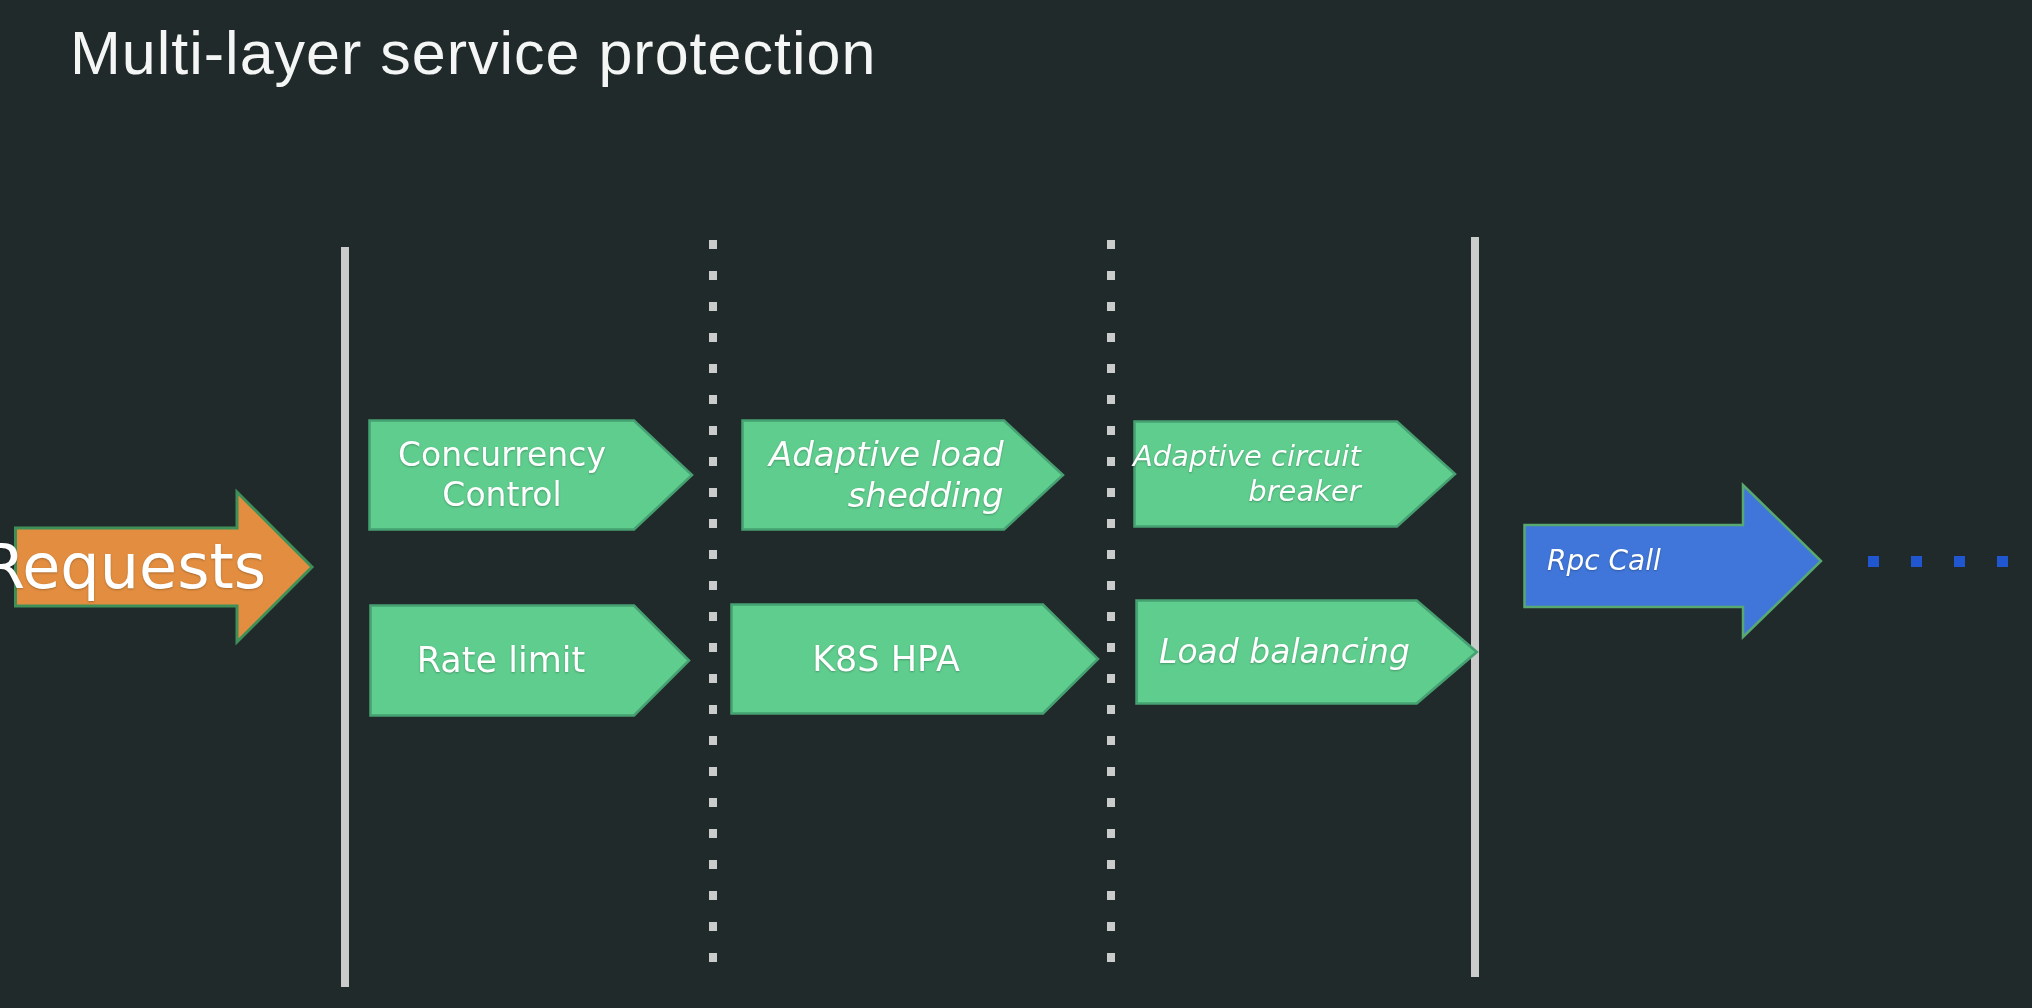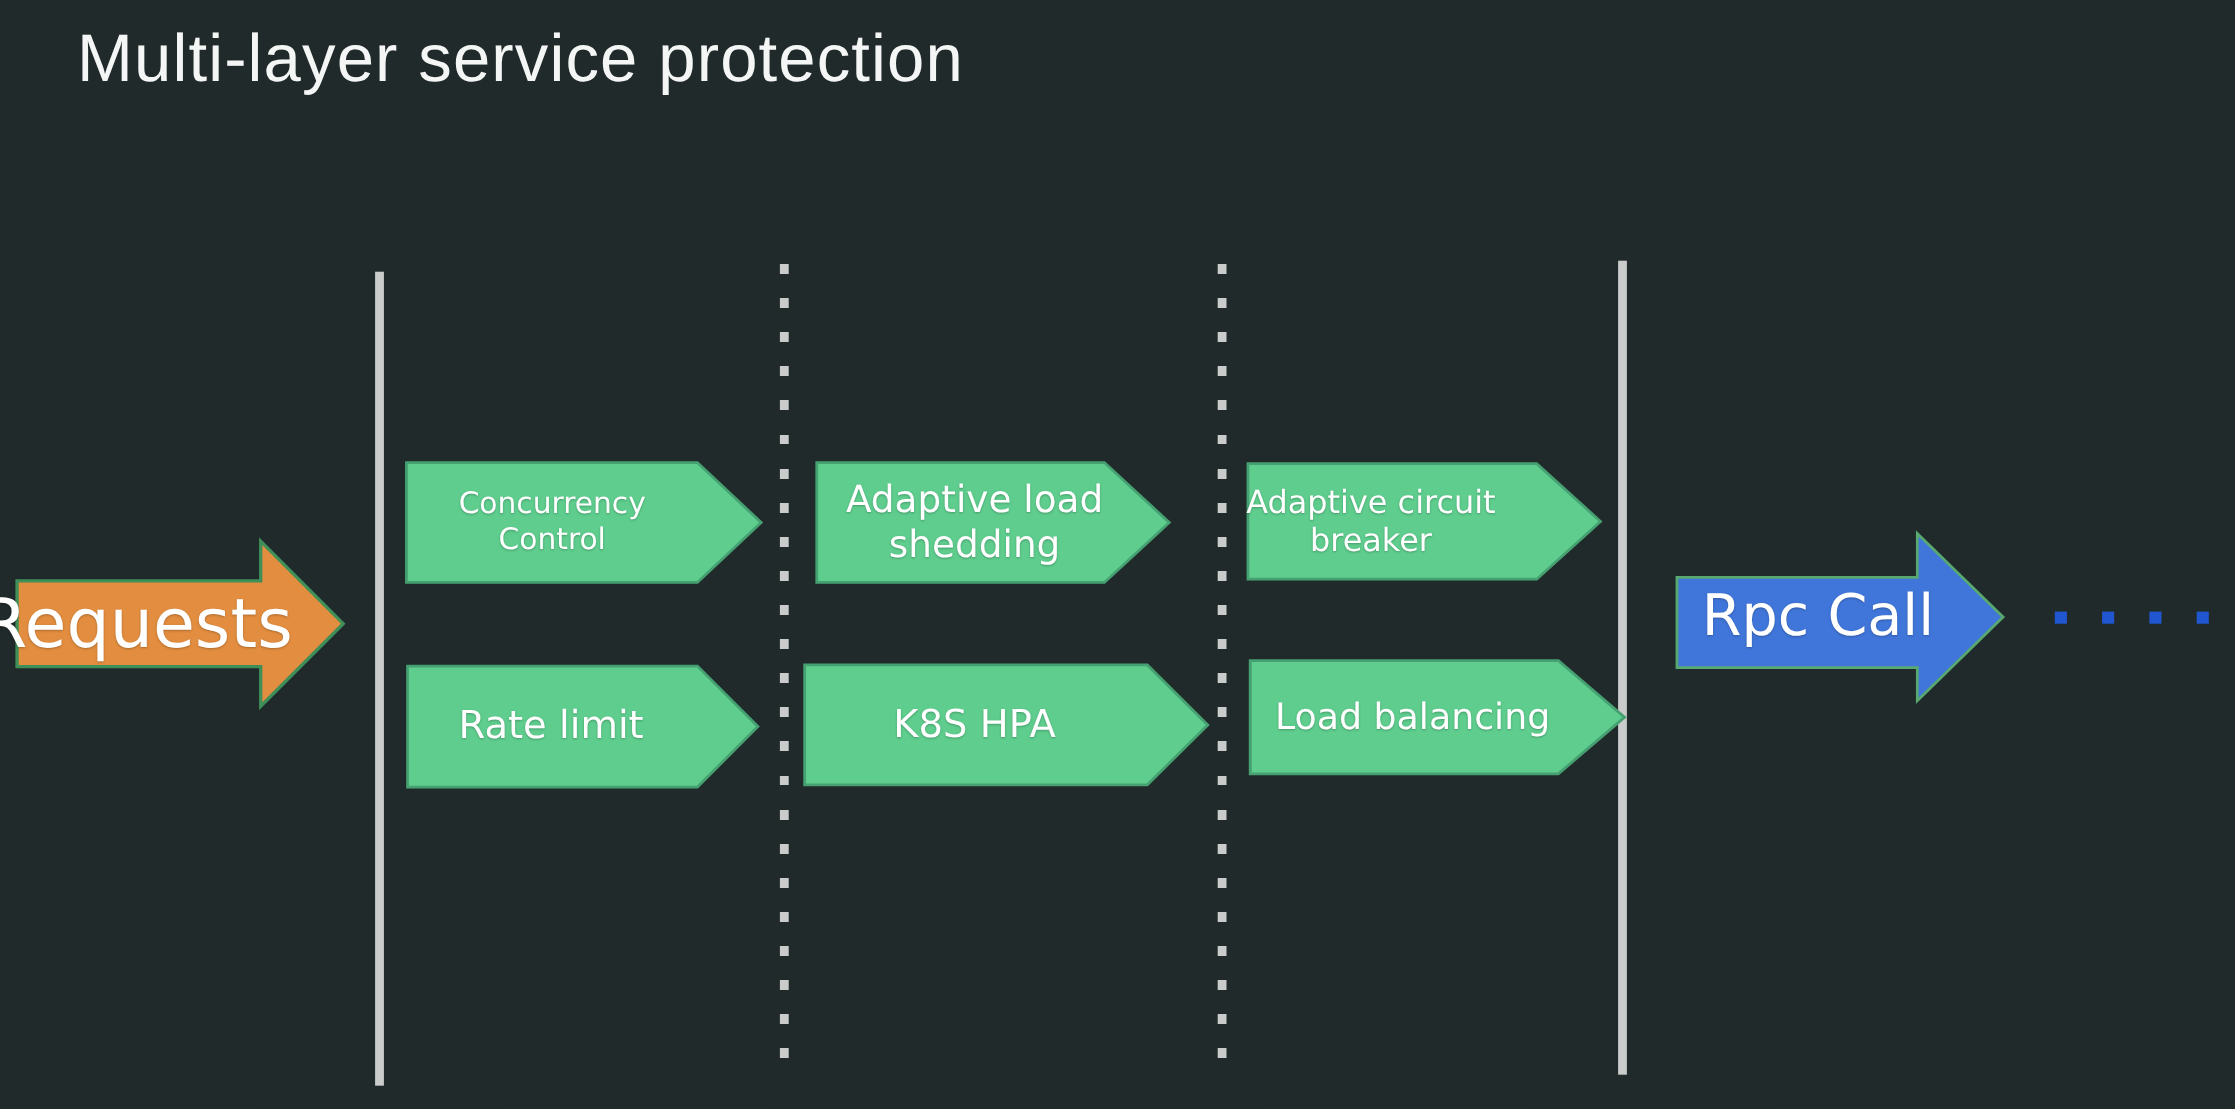--- a/index.html
+++ b/index.html
@@ -46,21 +46,21 @@
   .blue-shape polygon{fill:var(--blue);stroke:var(--blue-border);stroke-width:2.5;}
   .shape-label{
     position:absolute;inset:0;
     display:flex;align-items:center;justify-content:center;
     color:var(--label);
     white-space:pre-line;
     text-align:center;
     line-height:1.22;
     text-shadow:0 1px 2px rgba(0,0,0,0.25);
   }
-  .shape-label.left{justify-content:flex-start;text-align:center;}
+  .shape-label.left{justify-content:flex-start;text-align:right;font-style:italic;}
   .ellipsis{
     position:absolute;display:flex;gap:32px;
   }
   .ellipsis .dot{
     width:11px;height:11px;background:var(--dot-blue);
   }
 </style>
 </head>
 <body>
 
@@ -77,21 +77,21 @@
 
   <div class="vline" style="left:341px;top:247px;height:740px;"></div>
   <div class="vdots" style="left:709px;top:240px;height:726px;"></div>
   <div class="vdots" style="left:1107px;top:240px;height:726px;"></div>
   <div class="vline" style="left:1471px;top:237px;height:740px;"></div>
 
   <div class="shape green-shape" style="left:368px;top:419px;width:326px;height:112px;">
     <svg viewBox="0 0 326 112" preserveAspectRatio="none">
       <polygon points="1.5,1.5 266,1.5 324,56 266,110.5 1.5,110.5"></polygon>
     </svg>
-    <div class="shape-label" style="font-size:27px;padding-right:58px;">Concurrency
+    <div class="shape-label" style="font-size:33px;padding-right:58px;">Concurrency
 Control</div>
   </div>
 
   <div class="shape green-shape" style="left:369px;top:604px;width:322px;height:113px;">
     <svg viewBox="0 0 322 113" preserveAspectRatio="none">
       <polygon points="1.5,1.5 265,1.5 320,56.5 265,111.5 1.5,111.5"></polygon>
     </svg>
     <div class="shape-label" style="font-size:35px;padding-right:58px;">Rate limit</div>
   </div>
 
@@ -122,21 +122,21 @@
     <svg viewBox="0 0 320 106" preserveAspectRatio="none">
       <polygon points="1.5,1.5 262,1.5 318,53 262,104.5 1.5,104.5"></polygon>
     </svg>
     <div class="shape-label left" style="font-size:33px;padding-left:24px;">Load balancing</div>
   </div>
 
   <div class="shape blue-shape" style="left:1523px;top:483px;width:300px;height:156px;">
     <svg viewBox="0 0 300 156" preserveAspectRatio="none">
       <polygon points="1.5,42 220,42 220,2 298,78 220,154 220,124 1.5,124"></polygon>
     </svg>
-    <div class="shape-label left" style="font-size:52px;padding-left:24px;">Rpc Call</div>
+    <div class="shape-label left" style="font-size:28px;padding-left:24px;">Rpc Call</div>
   </div>
 
   <div class="ellipsis" style="left:1868px;top:556px;">
     <div class="dot"></div>
     <div class="dot"></div>
     <div class="dot"></div>
     <div class="dot"></div>
   </div>
 
 </div>

